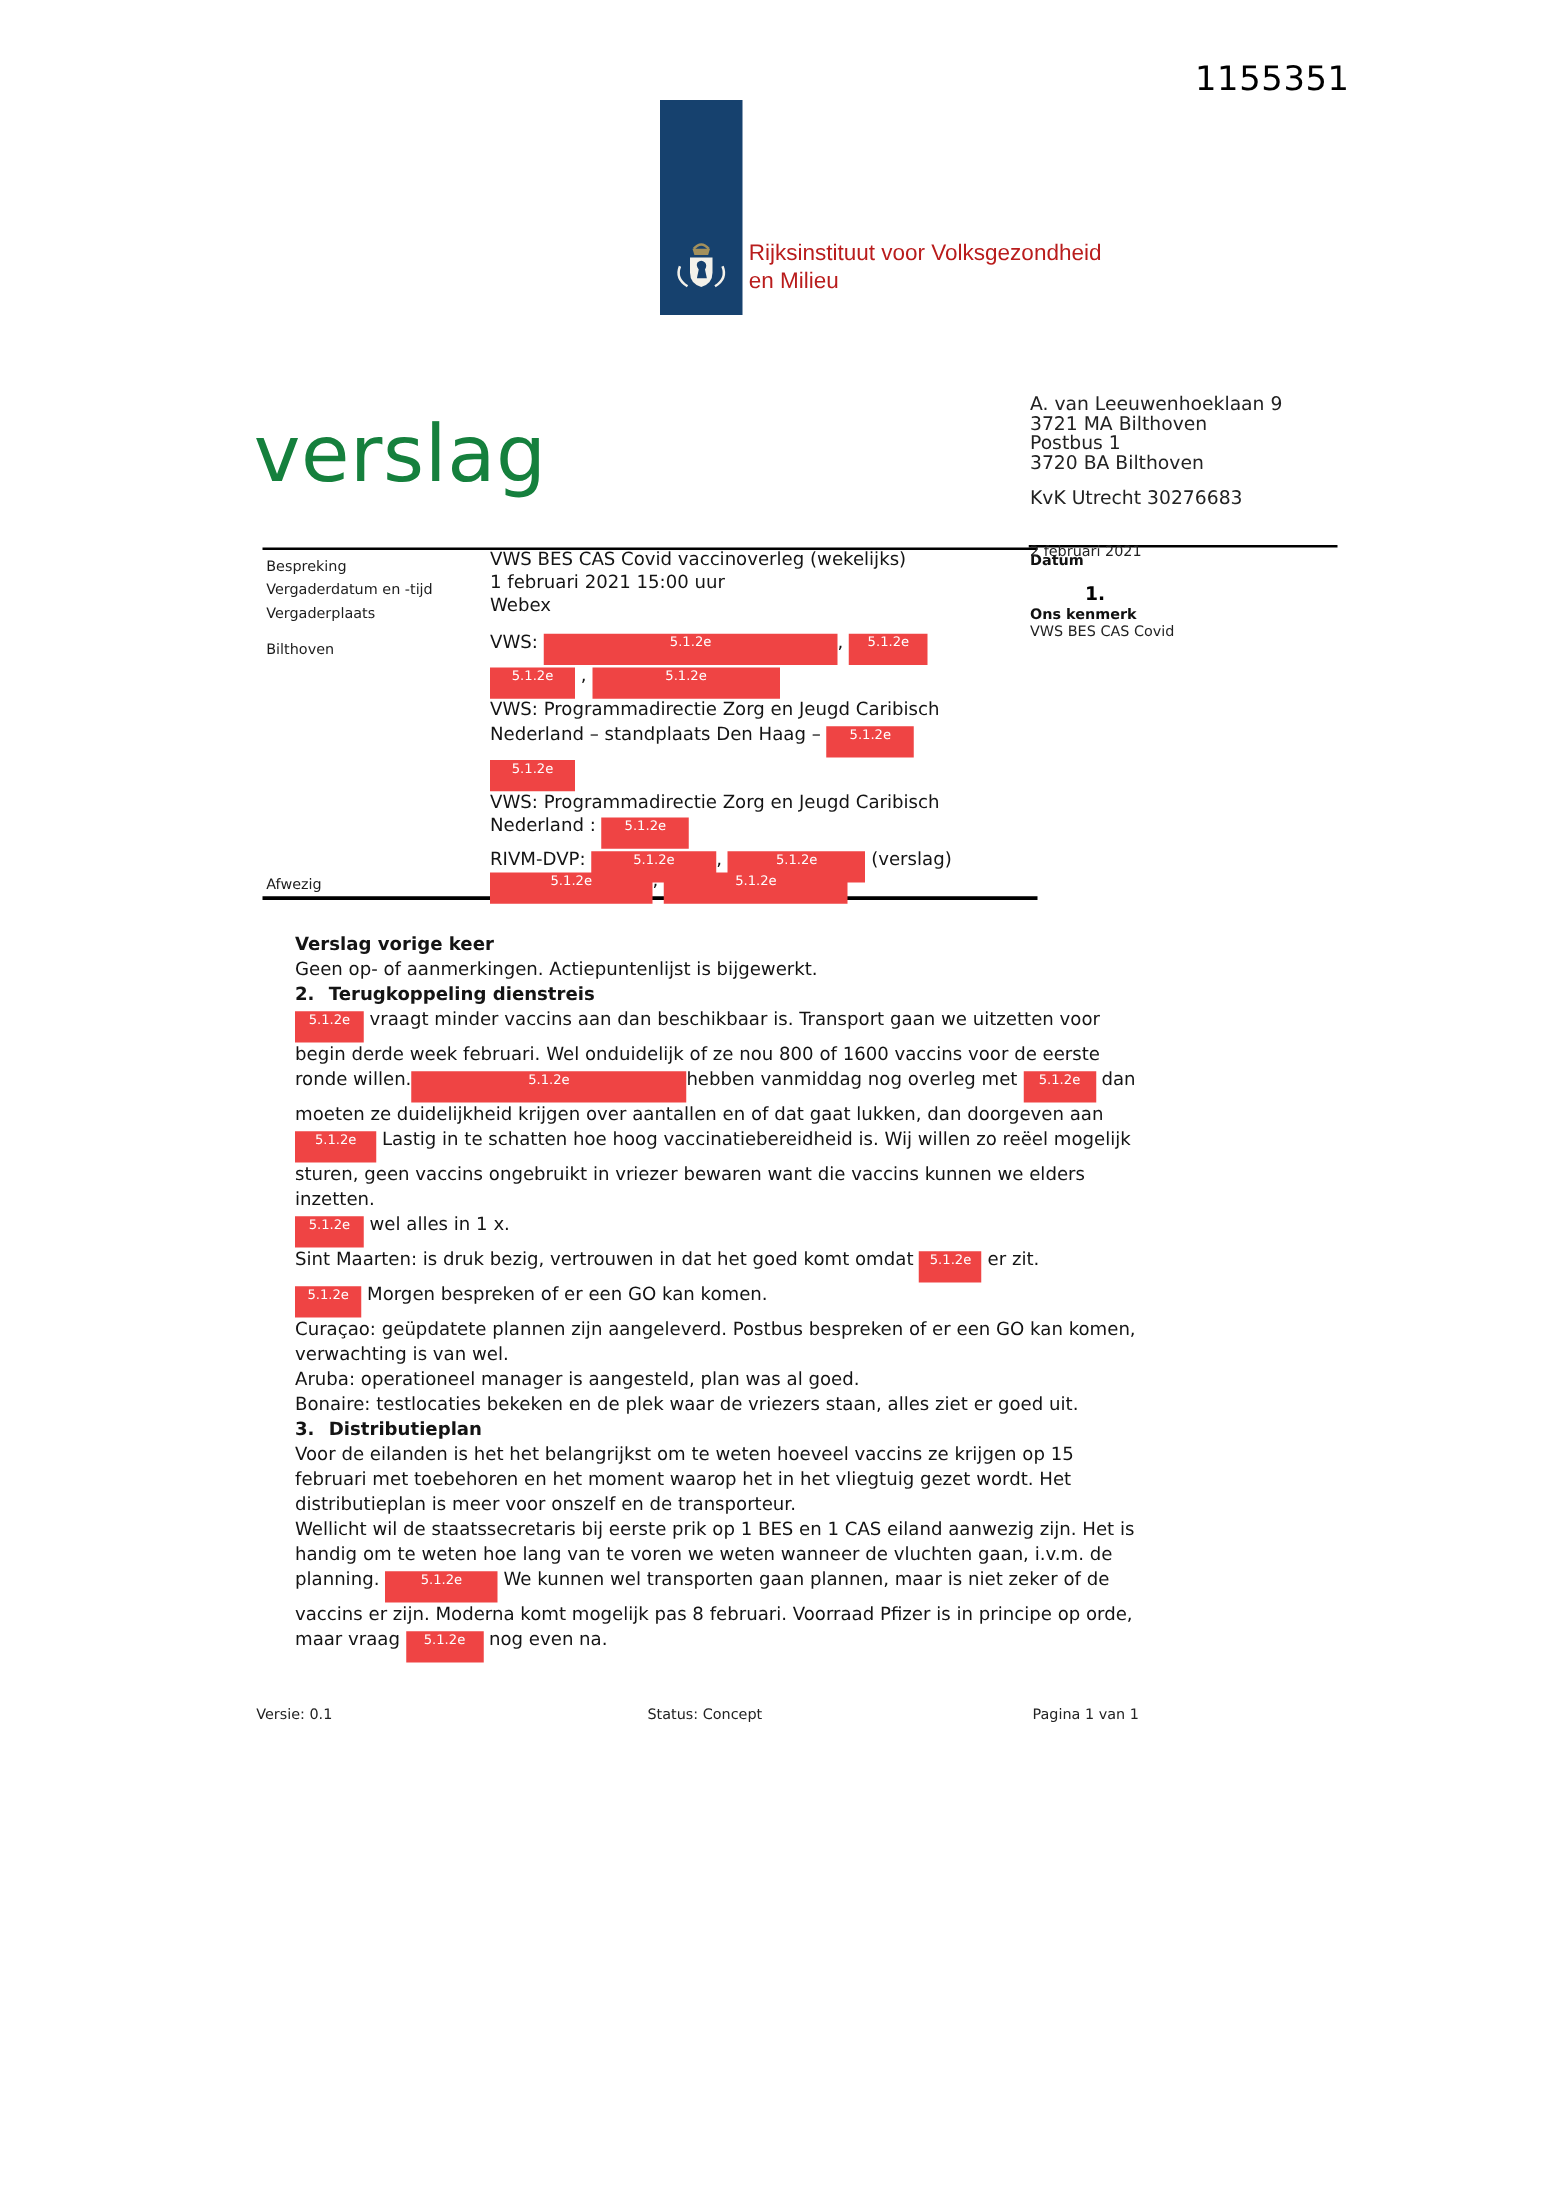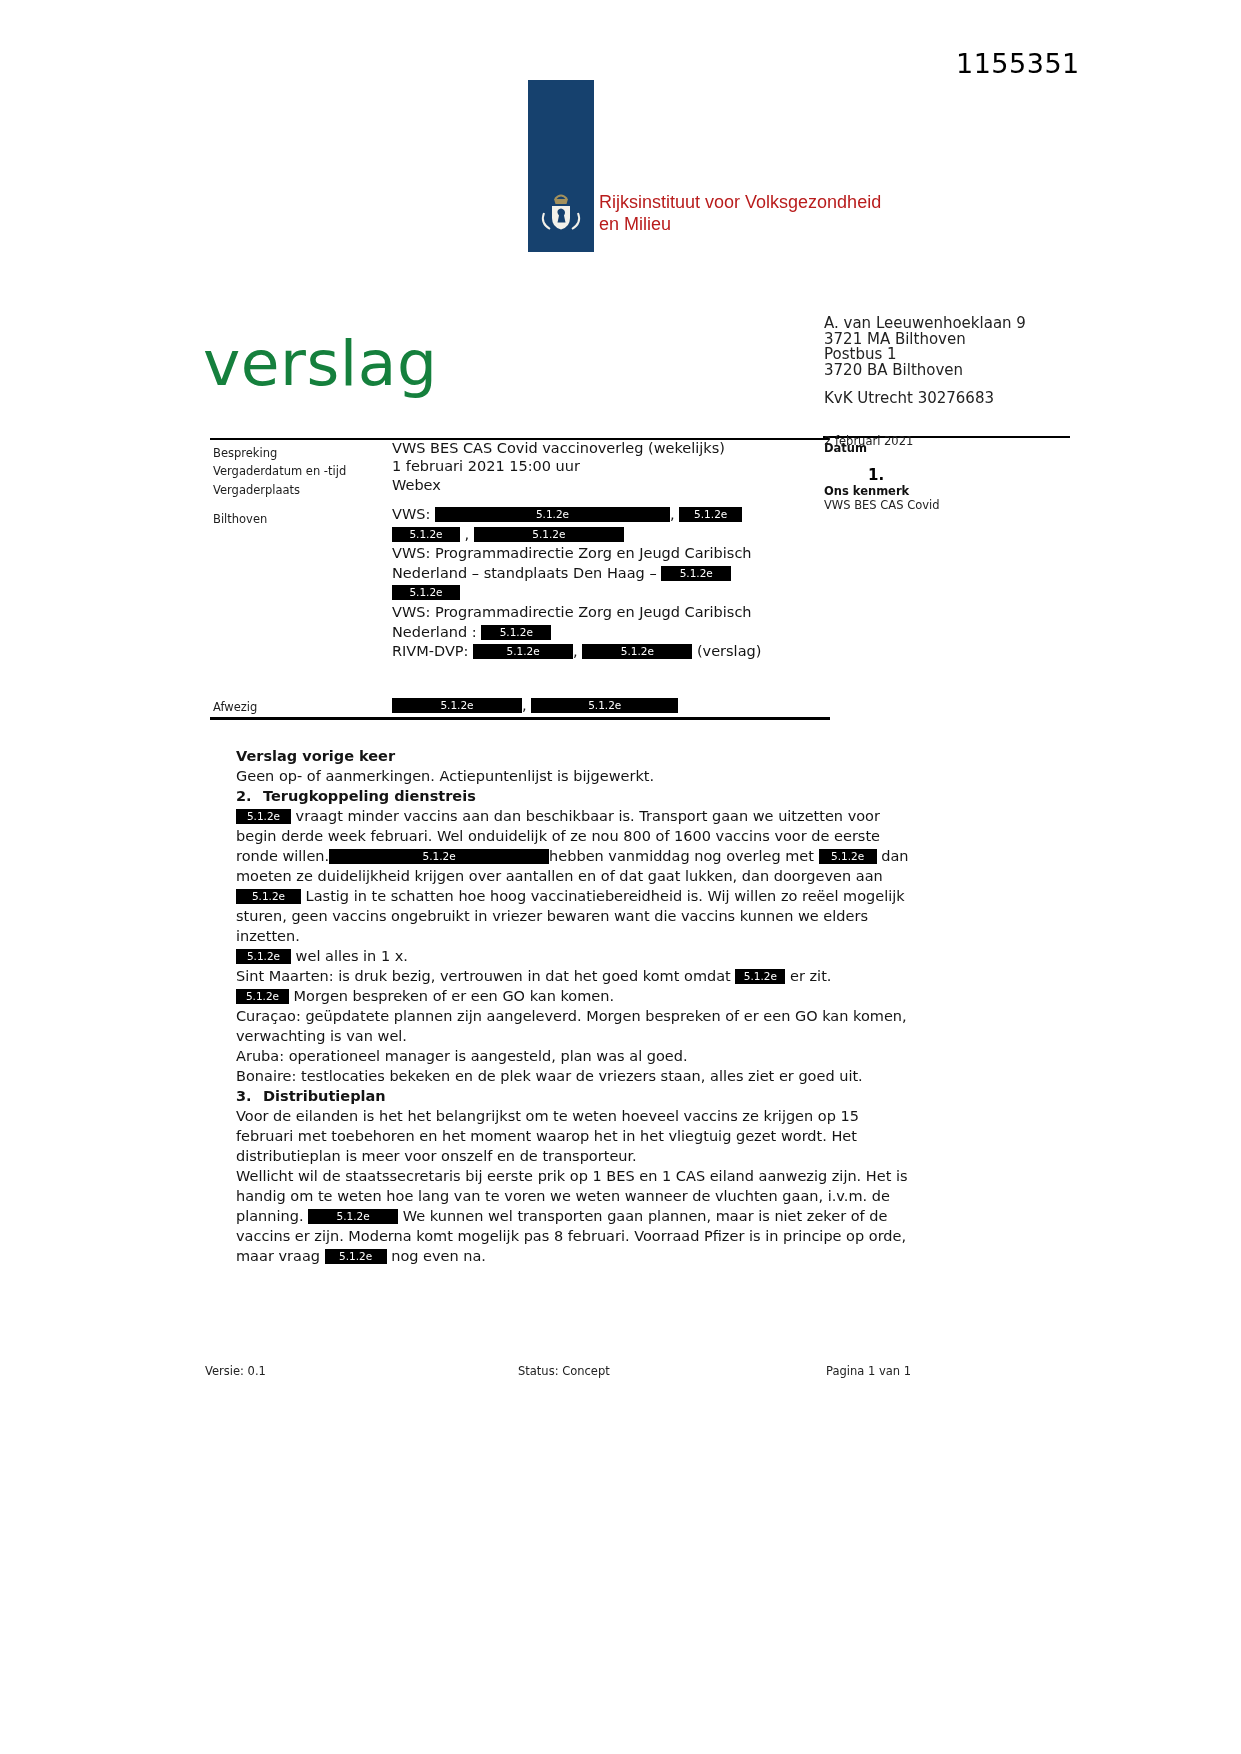--- a/index.html
+++ b/index.html
@@ -32,22 +32,22 @@
   .side-lbl{font-weight:bold;font-size:11.5px;color:#111}
   .side-val{font-size:11.5px;color:#222}
   .margin-number{font-weight:bold;font-size:15px;color:#000}
 
   .meta-label{font-size:11.5px;color:#1c1c1c}
   .meta-value{font-size:14.5px;color:#141414;white-space:nowrap}
 
   .deelnemers{left:392px;top:505px;width:480px;font-size:14.5px}
   .vline{line-height:19.6px;white-space:nowrap}
 
-  .redact{display:inline-block;background:#000000;color:#fff;font-size:10.5px;
-    line-height:15px;height:15px;text-align:center;padding:0 4px;vertical-align:1px;
+  .redact{display:inline-block;background:#ef4444;color:#fff;font-size:10.5px;
+    line-height:15px;height:25px;text-align:center;padding:0 4px;vertical-align:1px;
     box-sizing:border-box}
 
   .afwezig-val{left:392px;top:697px;font-size:14.5px;white-space:nowrap}
 
   .body-text{left:236px;top:746px;width:684px;font-size:14.5px;line-height:20px;color:#141414}
   .body-text p{margin:0}
   .sub-heading{font-weight:bold;margin-left:27px;margin-bottom:1px}
   .sec-heading{font-weight:bold;margin-top:21px;margin-bottom:3px}
   .sec-heading .num{display:inline-block;width:27px}
 
@@ -124,21 +124,21 @@
 
   <div class="abs body-text">
     <p class="sub-heading">Verslag vorige keer</p>
     <p>Geen op- of aanmerkingen. Actiepuntenlijst is bijgewerkt.</p>
 
     <p class="sec-heading"><span class="num">2.</span><span>Terugkoppeling dienstreis</span></p>
     <p><span class="redact" style="min-width: 55px;">5.1.2e</span> vraagt minder vaccins aan dan beschikbaar is. Transport gaan we uitzetten voor begin derde week februari. Wel onduidelijk of ze nou 800 of 1600 vaccins voor de eerste ronde willen.<span class="redact" style="min-width: 220px;">5.1.2e</span>hebben vanmiddag nog overleg met <span class="redact" style="min-width: 58px;">5.1.2e</span> dan moeten ze duidelijkheid krijgen over aantallen en of dat gaat lukken, dan doorgeven aan <span class="redact" style="min-width: 65px;">5.1.2e</span> Lastig in te schatten hoe hoog vaccinatiebereidheid is. Wij willen zo reëel mogelijk sturen, geen vaccins ongebruikt in vriezer bewaren want die vaccins kunnen we elders inzetten.</p>
     <p><span class="redact" style="min-width: 55px;">5.1.2e</span> wel alles in 1 x.</p>
     <p>Sint Maarten: is druk bezig, vertrouwen in dat het goed komt omdat <span class="redact" style="min-width: 50px;">5.1.2e</span> er zit.</p>
     <p><span class="redact" style="min-width: 53px;">5.1.2e</span> Morgen bespreken of er een GO kan komen.</p>
-    <p>Curaçao: geüpdatete plannen zijn aangeleverd. Morgen bespreken of er een GO kan komen, verwachting is van wel.</p>
+    <p>Curaçao: geüpdatete plannen zijn aangeleverd. Postbus bespreken of er een GO kan komen, verwachting is van wel.</p>
     <p>Aruba: operationeel manager is aangesteld, plan was al goed.</p>
     <p>Bonaire: testlocaties bekeken en de plek waar de vriezers staan, alles ziet er goed uit.</p>
 
     <p class="sec-heading"><span class="num">3.</span><span>Distributieplan</span></p>
     <p>Voor de eilanden is het het belangrijkst om te weten hoeveel vaccins ze krijgen op 15 februari met toebehoren en het moment waarop het in het vliegtuig gezet wordt. Het distributieplan is meer voor onszelf en de transporteur.</p>
     <p>Wellicht wil de staatssecretaris bij eerste prik op 1 BES en 1 CAS eiland aanwezig zijn. Het is handig om te weten hoe lang van te voren we weten wanneer de vluchten gaan, i.v.m. de planning. <span class="redact" style="min-width: 90px;">5.1.2e</span> We kunnen wel transporten gaan plannen, maar is niet zeker of de vaccins er zijn. Moderna komt mogelijk pas 8 februari. Voorraad Pfizer is in principe op orde, maar vraag <span class="redact" style="min-width: 62px;">5.1.2e</span> nog even na.</p>
   </div>
 
   <div class="abs footer f-versie">Versie: 0.1</div>
   <div class="abs footer f-status">Status: Concept</div>

